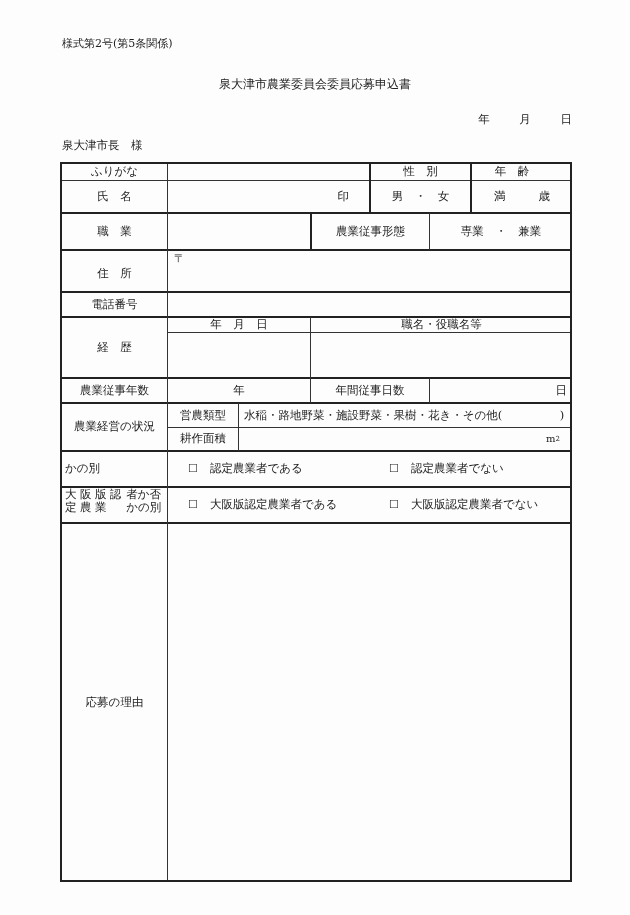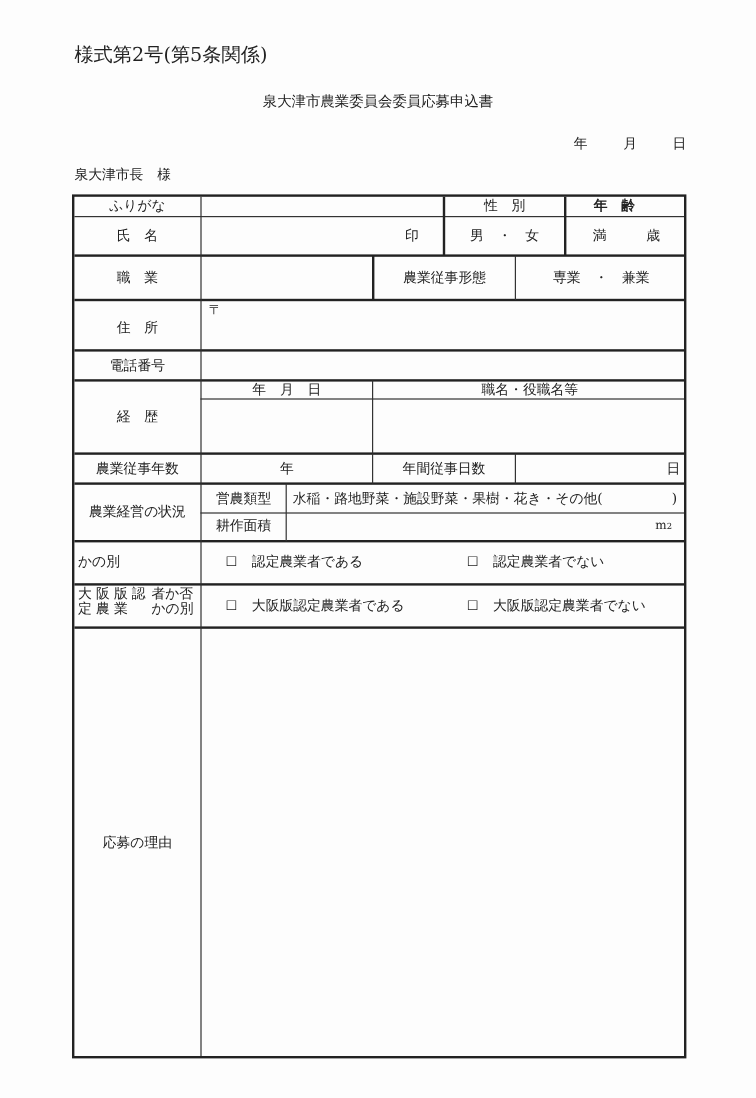--- a/index.html
+++ b/index.html
@@ -2,21 +2,21 @@
 <html><head>
 <meta charset="utf-8">
 <style>
   html, body { margin: 0; padding: 0; }
   body {
     width: 630px; height: 915px; background: #fdfdfd; position: relative;
     font-family: "DejaVu Serif", "Liberation Serif", serif; color: #222; font-size: 11.5px;
     overflow: hidden;
   }
   .abs { position: absolute; }
-  .form-number { left: 62px; top: 36px; font-size: 16px; }
+  .form-number { left: 62px; top: 36px; font-size: 11px; }
   .title { left: 0; width: 630px; top: 76px; text-align: center; font-size: 12px; }
   .date { right: 58px; top: 112px; word-spacing: 0; }
   .date span { display: inline-block; margin-left: 26px; }
   .addressee { left: 62px; top: 138px; }
 
   .frame { left: 60px; top: 162px; width: 512px; height: 720px; border: 2px solid #222; box-sizing: border-box; }
   .hl, .vl { position: absolute; background: #333; }
   .hl { height: 1px; }
   .hl.thick { height: 2px; background: #222; }
   .vl { width: 1px; }
@@ -64,21 +64,21 @@
   <div class="vl thick" style="left:248px;top:49px;height:37px;"></div>
   <div class="vl" style="left:367px;top:49px;height:37px;"></div>
   <div class="vl" style="left:248px;top:153px;height:61px;"></div>
   <div class="vl" style="left:248px;top:214px;height:25px;"></div>
   <div class="vl" style="left:367px;top:214px;height:25px;"></div>
   <div class="vl" style="left:176px;top:239px;height:48px;"></div>
 
   <div class="cell" style="left:0;top:0;width:105px;height:16px;">ふりがな</div>
   <div class="cell" style="left:106px;top:0;width:201px;height:16px;"></div>
   <div class="cell" style="left:309px;top:0;width:99px;height:16px;">性　別</div>
-  <div class="cell" style="left:410px;top:0;width:80px;height:16px;font-weight:bold;">年　齢</div>
+  <div class="cell" style="left:410px;top:0;width:80px;height:16px;">年　齢</div>
 
   <div class="cell" style="left:0;top:17px;width:105px;height:31px;">氏　名</div>
   <div class="cell right" style="left:106px;top:17px;width:201px;height:31px;padding-right:20px;">
     <span>印</span>
   </div>
   <div class="cell" style="left:309px;top:17px;width:99px;height:31px;">男　・　女</div>
   <div class="cell" style="left:410px;top:17px;width:100px;height:31px;justify-content:space-between;padding:0 22px;">
     <span>満</span>
     <span>歳</span>
   </div>

